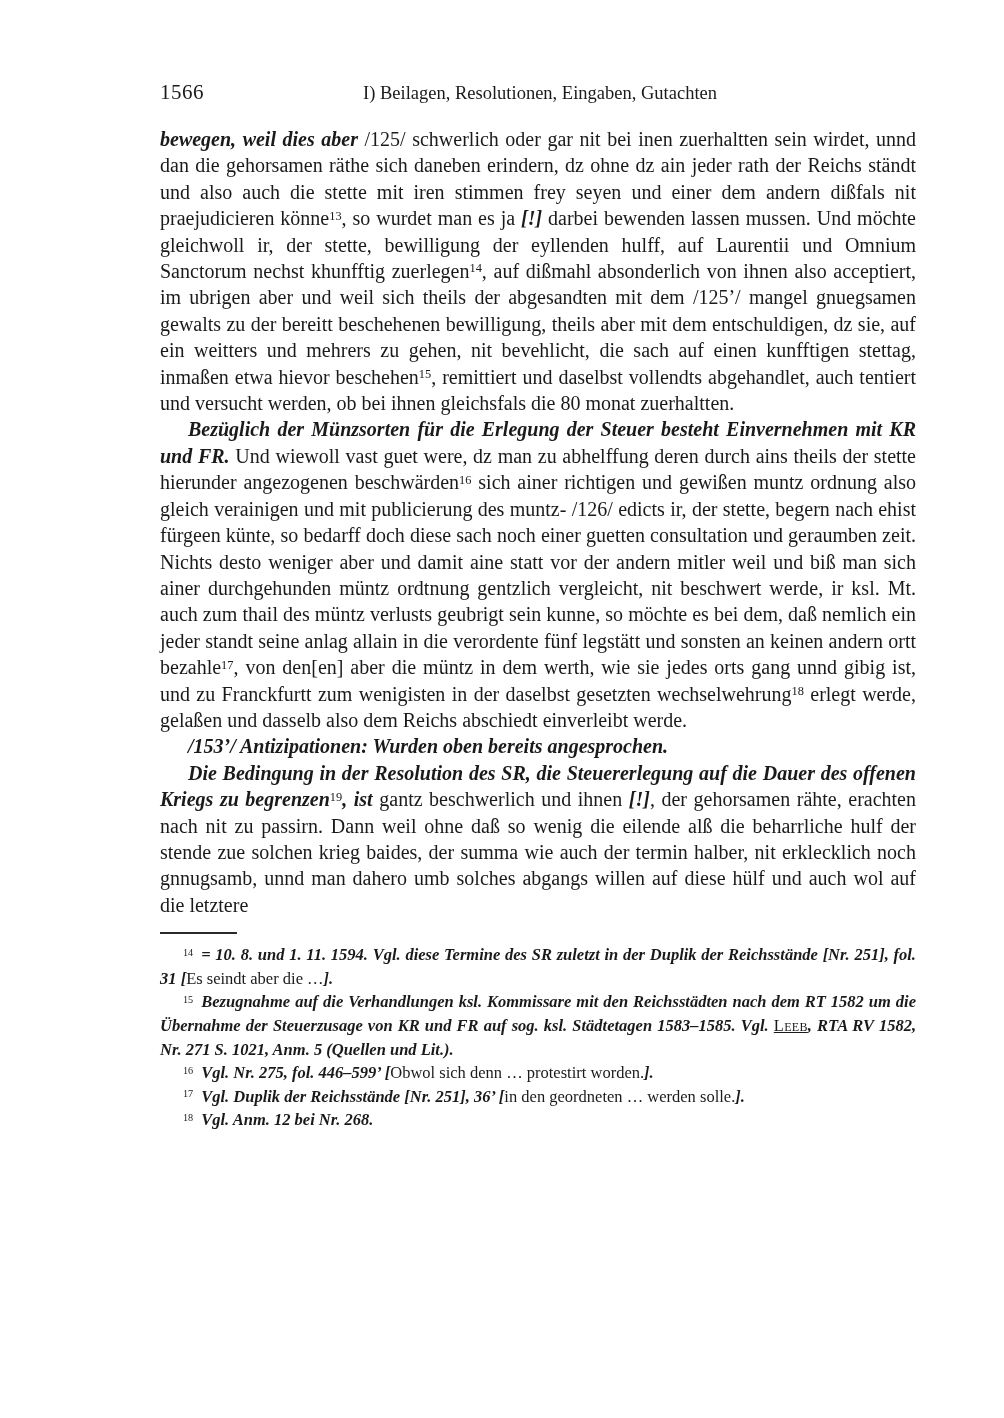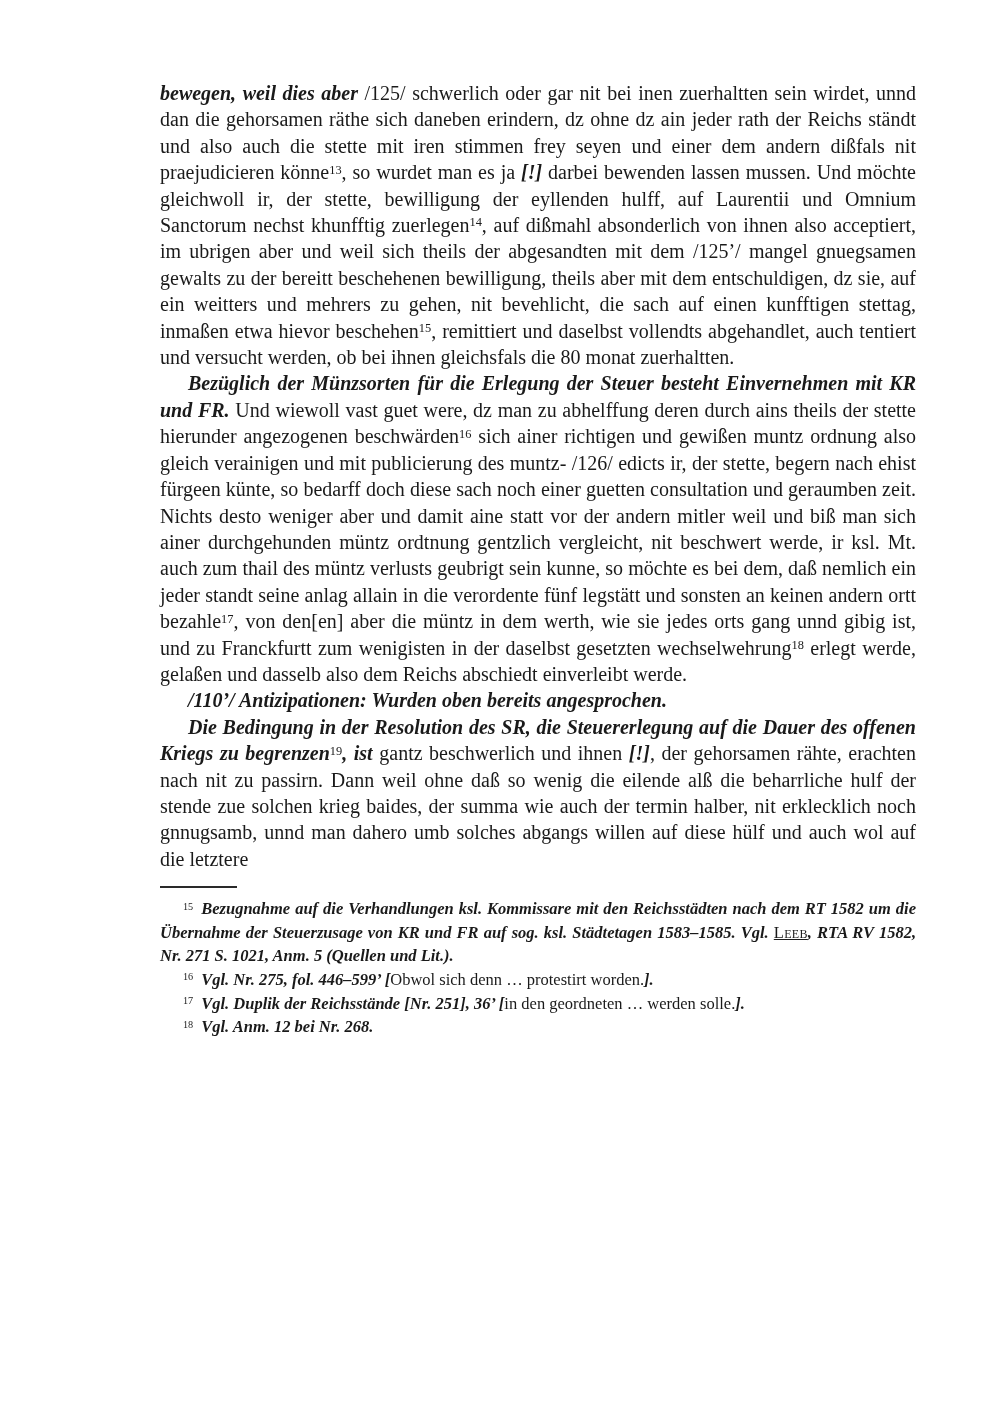--- a/index.html
+++ b/index.html
@@ -59,29 +59,34 @@
     line-height: 23.6px;
     text-align: justify;
   }
   .footnotes p.footnote { margin: 0; text-indent: 23px; }
   sup.fn-num { margin-right: 8px; }
 </style>
 </head>
 <body>
 
 <div class="page">
+  <div class="page-header">
+    <span class="page-num">1566</span>
+    <span class="running-head">I) Beilagen, Resolutionen, Eingaben, Gutachten</span>
+  </div>
 
   <div class="body-text">
       <p class=""><span class="seg i">bewegen, weil dies aber </span><span class="seg r">/125/ schwerlich oder gar nit bei inen zuerhaltten sein wirdet, unnd dan die gehorsamen räthe sich daneben erindern, dz ohne dz ain jeder rath der Reichs ständt und also auch die stette mit iren stimmen frey seyen und einer dem andern dißfals nit praejudicieren könne</span><sup class="seg sup">13</sup><span class="seg r">, so wurdet man es ja </span><span class="seg i">[!]</span><span class="seg r"> darbei bewenden lassen mussen. Und möchte gleichwoll ir, der stette, bewilligung der eyllenden hulff, auf Laurentii und Omnium Sanctorum nechst khunfftig zuerlegen</span><sup class="seg sup">14</sup><span class="seg r">, auf dißmahl absonderlich von ihnen also acceptiert, im ubrigen aber und weil sich theils der abgesandten mit dem /125’/ mangel gnuegsamen gewalts zu der bereitt beschehenen bewilligung, theils aber mit dem entschuldigen, dz sie, auf ein weitters und mehrers zu gehen, nit bevehlicht, die sach auf einen kunfftigen stettag, inmaßen etwa hievor beschehen</span><sup class="seg sup">15</sup><span class="seg r">, remittiert und daselbst vollendts abgehandlet, auch tentiert und versucht werden, ob bei ihnen gleichsfals die 80 monat zuerhaltten.</span></p>
       <p class="indent"><span class="seg i">Bezüglich der Münzsorten für die Erlegung der Steuer besteht Einvernehmen mit KR und FR.</span><span class="seg r"> Und wiewoll vast guet were, dz man zu abhelffung deren durch ains theils der stette hierunder angezogenen beschwärden</span><sup class="seg sup">16</sup><span class="seg r"> sich ainer richtigen und gewißen muntz ordnung also gleich verainigen und mit publicierung des muntz- /126/ edicts ir, der stette, begern nach ehist fürgeen künte, so bedarff doch diese sach noch einer guetten consultation und geraumben zeit. Nichts desto weniger aber und damit aine statt vor der andern mitler weil und biß man sich ainer durchgehunden müntz ordtnung gentzlich vergleicht, nit beschwert werde, ir ksl. Mt. auch zum thail des müntz verlusts geubrigt sein kunne, so möchte es bei dem, daß nemlich ein jeder standt seine anlag allain in die verordente fünf legstätt und sonsten an keinen andern ortt bezahle</span><sup class="seg sup">17</sup><span class="seg r">, von den[en] aber die müntz in dem werth, wie sie jedes orts gang unnd gibig ist, und zu Franckfurtt zum wenigisten in der daselbst gesetzten wechselwehrung</span><sup class="seg sup">18</sup><span class="seg r"> erlegt werde, gelaßen und dasselb also dem Reichs abschiedt einverleibt werde.</span></p>
-      <p class="indent"><span class="seg i">/110’/ Antizipationen: Wurden oben bereits angesprochen.</span></p>
+      <p class="indent"><span class="seg i">/153’/ Antizipationen: Wurden oben bereits angesprochen.</span></p>
       <p class="indent"><span class="seg i">Die Bedingung in der Resolution des SR, die Steuererlegung auf die Dauer des offenen Kriegs zu begrenzen</span><sup class="seg sup">19</sup><span class="seg i">, ist</span><span class="seg r"> gantz beschwerlich und ihnen </span><span class="seg i">[!]</span><span class="seg r">, der gehorsamen rähte, erachten nach nit zu passirn. Dann weil ohne daß so wenig die eilende alß die beharrliche hulf der stende zue solchen krieg baides, der summa wie auch der termin halber, nit erklecklich noch gnnugsamb, unnd man dahero umb solches abgangs willen auf diese hülf und auch wol auf die letztere</span></p>
     </div>
 
   <div class="footnote-sep"></div>
 
   <div class="footnotes">
+      <p class="footnote"><sup class="fn-num">14</sup><span class="seg i">= 10. 8. und 1. 11. 1594. Vgl. diese Termine des SR zuletzt in der Duplik der Reichsstände [Nr. 251], fol. 31 [</span><span class="seg r">Es seindt aber die …</span><span class="seg i">].</span></p>
       <p class="footnote"><sup class="fn-num">15</sup><span class="seg i">Bezugnahme auf die Verhandlungen ksl. Kommissare mit den Reichsstädten nach dem RT 1582 um die Übernahme der Steuerzusage von KR und FR auf sog. ksl. Städtetagen 1583–1585. Vgl. </span><span class="seg sc">Leeb</span><span class="seg i">, RTA RV 1582, Nr. 271 S. 1021, Anm. 5 (Quellen und Lit.).</span></p>
       <p class="footnote"><sup class="fn-num">16</sup><span class="seg i">Vgl. Nr. 275, fol. 446–599’ [</span><span class="seg r">Obwol sich denn … protestirt worden.</span><span class="seg i">].</span></p>
       <p class="footnote"><sup class="fn-num">17</sup><span class="seg i">Vgl. Duplik der Reichsstände [Nr. 251], 36’ [</span><span class="seg r">in den geordneten … werden solle.</span><span class="seg i">].</span></p>
       <p class="footnote"><sup class="fn-num">18</sup><span class="seg i">Vgl. Anm. 12 bei Nr. 268.</span></p>
     </div>
 </div>
 
 </body></html>

